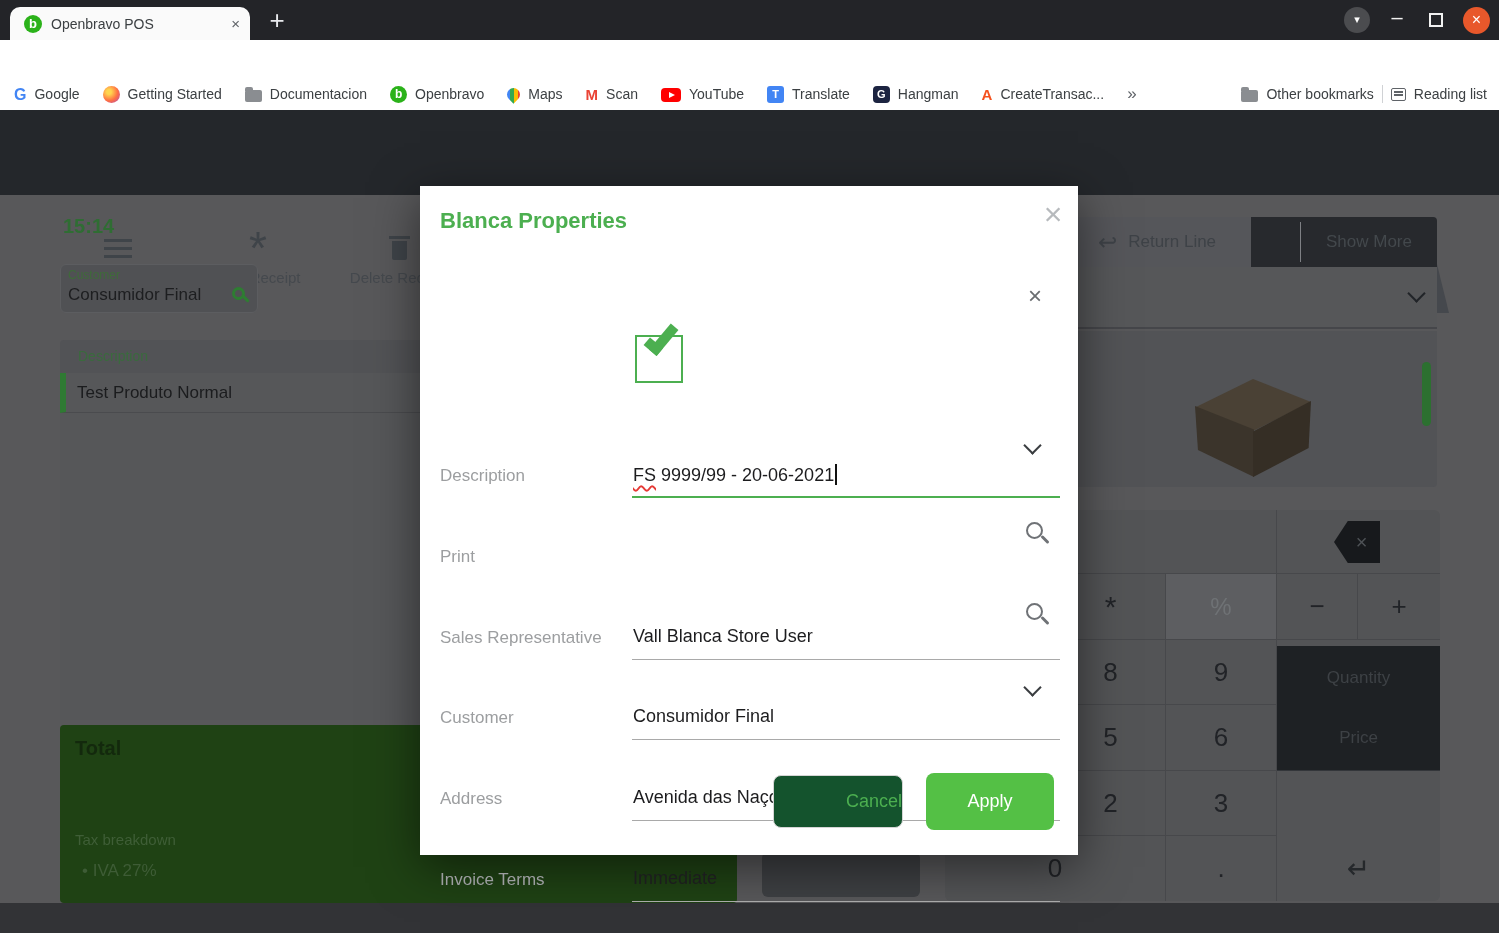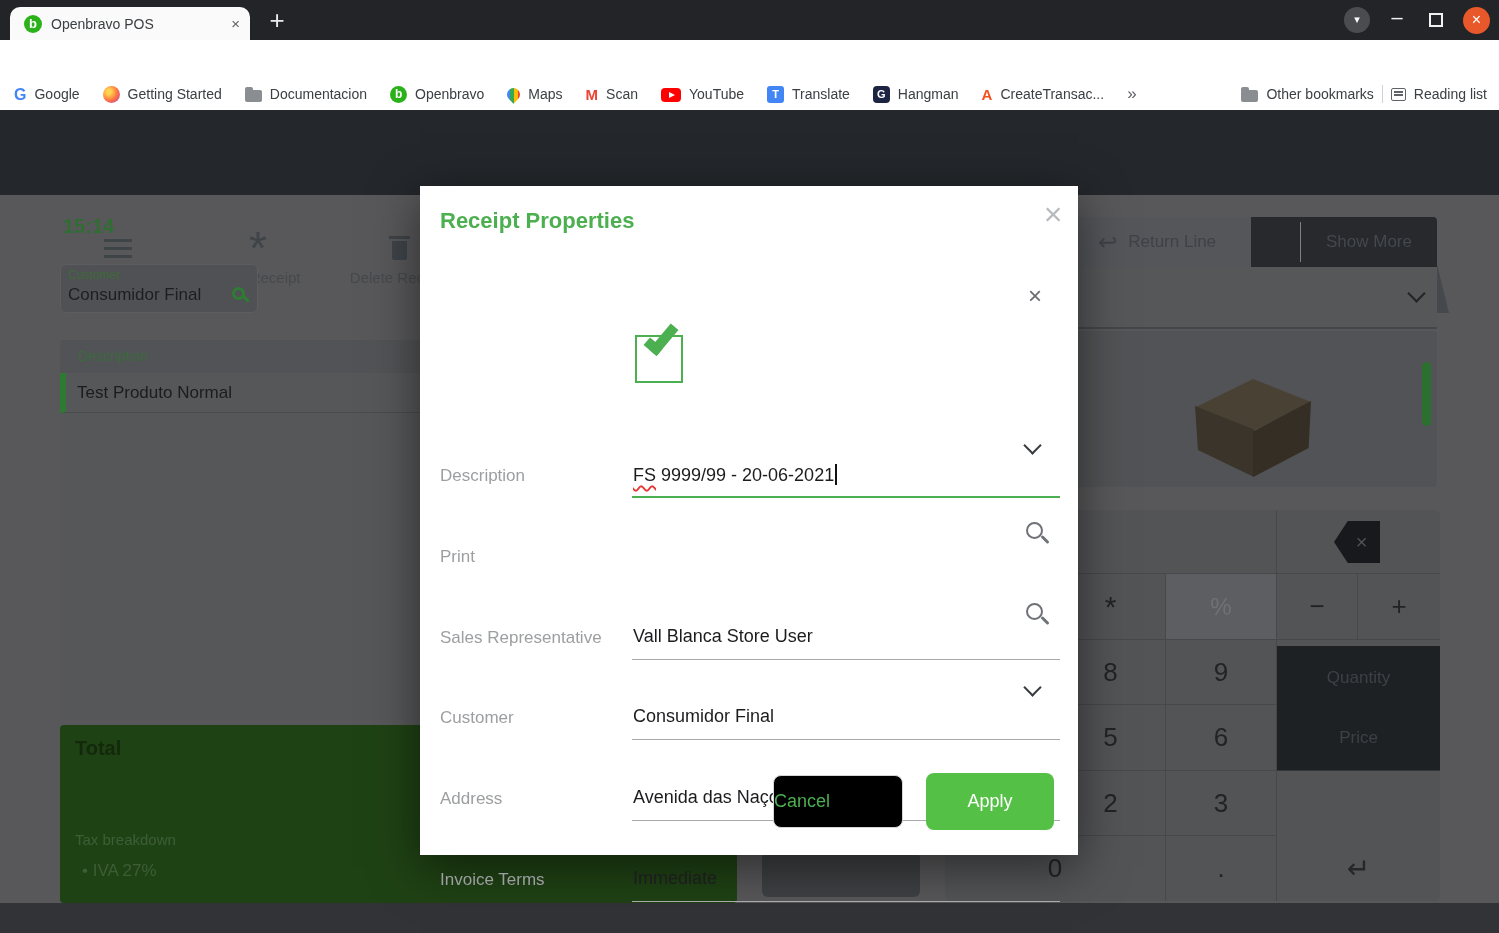--- a/index.html
+++ b/index.html
@@ -134,21 +134,21 @@
   .misspelled { text-decoration:underline wavy #e53935 1.5px; text-underline-offset:4px; }
   .cursor { display:inline-block; width:1.5px; height:21px; background:#111; vertical-align:-4px; margin-left:1px; }
   .m-clear { position:absolute; left:608px; top:96px; font-size:24px; color:#6a6d70; }
   .m-chev { position:absolute; left:606px; }
   .m-chev .chev { border-color:#3a3d40; }
   .m-mag { position:absolute; left:606px; }
   .m-mag .mag { width:17px; height:17px; border:2.5px solid #6f7276; }
   .m-mag .mag::after { background:#6f7276; width:10px; right:-9px; bottom:-4px; }
   .checkbox { position:absolute; left:215px; top:149px; width:48px; height:48px; border:2px solid var(--accent); background:#fff; }
   .check { position:absolute; left:7px; top:-8px; width:34px; height:17px; border-left:10px solid var(--accent); border-bottom:10px solid var(--accent); transform:rotate(-50deg); }
-  .btn-cancel { position:absolute; left:353px; top:589px; width:130px; height:53px; background:#000000; border:1px solid #d5d5d5; border-radius:8px; color:var(--accent); font-size:18px; text-align:left; line-height:51px; }
+  .btn-cancel { position:absolute; left:353px; top:589px; width:130px; height:53px; background:#14532d; border:1px solid #d5d5d5; border-radius:8px; color:var(--accent); font-size:18px; text-align:right; line-height:51px; }
   .btn-apply { position:absolute; left:506px; top:587px; width:128px; height:57px; background:var(--apply); border-radius:8px; color:#fff; font-size:18px; text-align:center; line-height:57px; }
 </style>
 </head>
 <body>
 
 <div class="screen">
 
   <div class="titlebar">
     <div class="tab">
       <span class="favicon-ob">b</span>
@@ -346,21 +346,21 @@
     <div class="kp-cell" style="left:111px;top:261px;width:110px;height:65px;">2</div>
     <div class="kp-cell" style="left:221px;top:261px;width:111px;height:65px;">3</div>
 
     <div class="kp-cell" style="left:0;top:326px;width:221px;height:65px;border-bottom:none;">0</div>
     <div class="kp-cell" style="left:221px;top:326px;width:111px;height:65px;border-bottom:none;">.</div>
     <div class="kp-cell kp-enter" style="left:332px;top:326px;width:163px;height:65px;border-bottom:none;">↵</div>
   </div>
   <div class="drawer-box"></div>
 
   <div class="modal">
-    <div class="m-title">Receipt Properties</div>
+    <div class="m-title">Blanca Properties</div>
     <div class="m-close">×</div>
 
     <div class="m-label" style="top:280px;">Description</div>
     <div class="m-value" style="top:278px;"><span class="misspelled">FS</span><span> 9999/99 - 20-06-2021</span><span class="cursor"></span></div>
     <div class="m-underline u-green" style="top:286px;height:26px;"></div>
     <div class="m-clear">×</div>
 
     <div class="m-label" style="top:361px;">Print</div>
     <div class="checkbox">
       <div class="check"></div>

